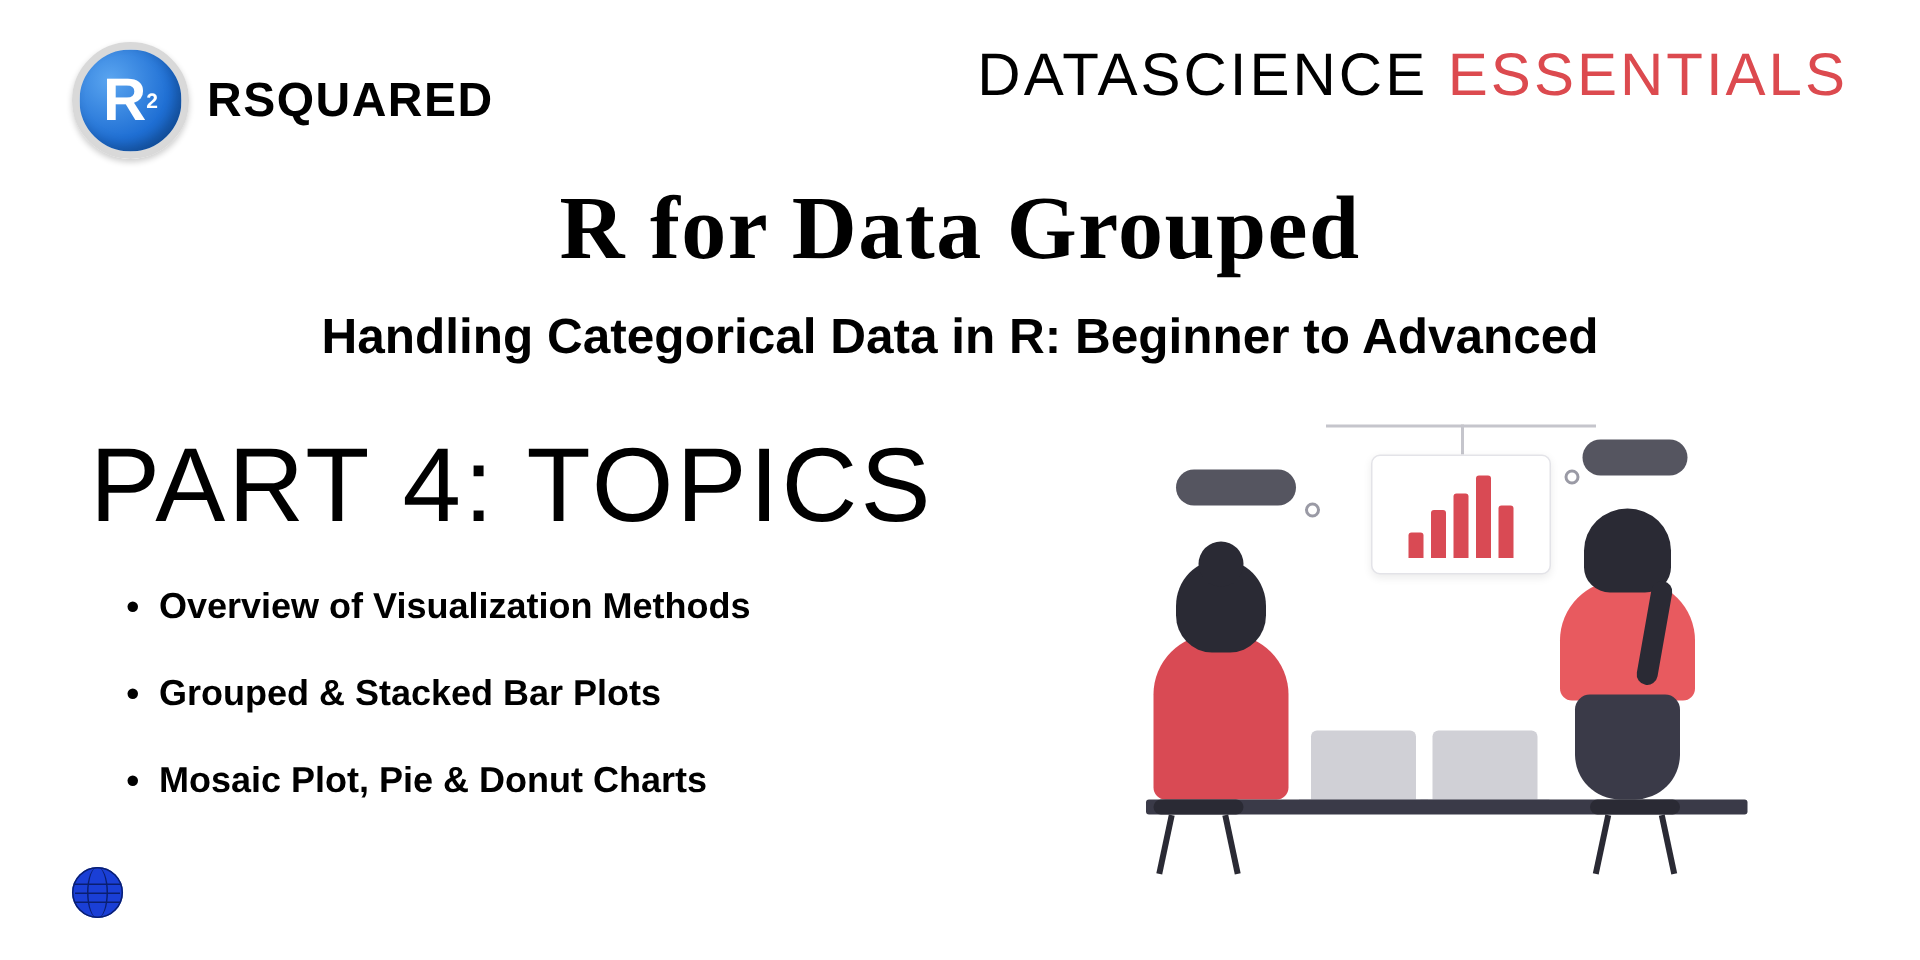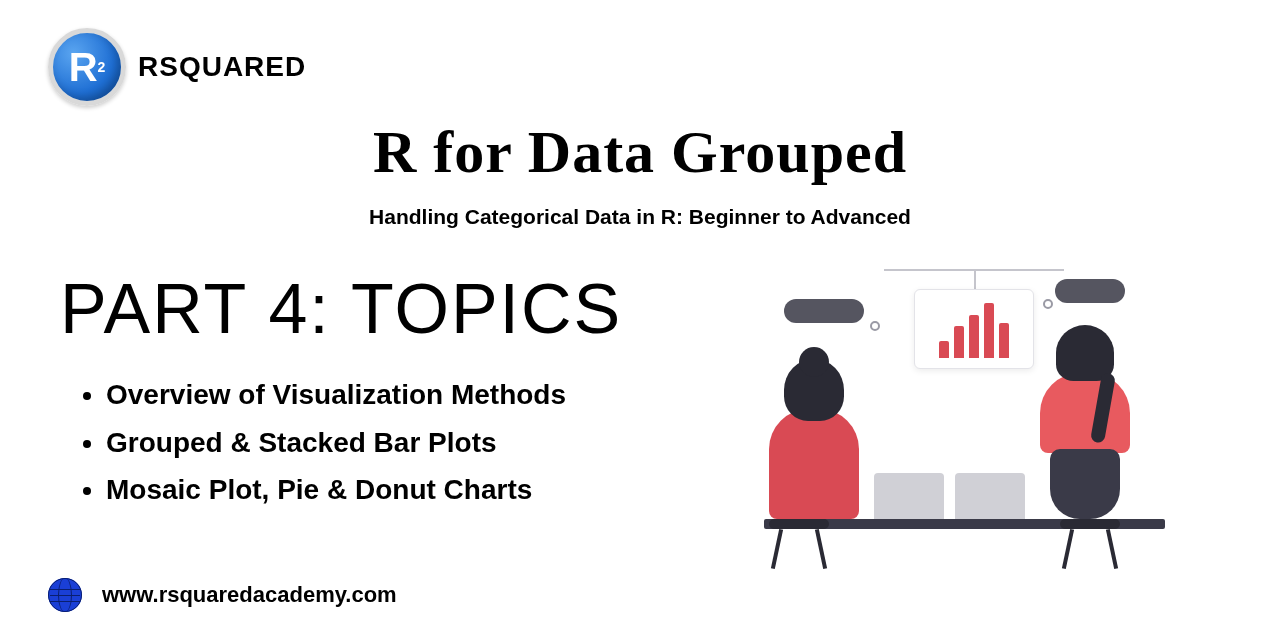--- a/index.html
+++ b/index.html
@@ -34,21 +34,21 @@
       color: #fff;
       font-weight: 900;
       font-size: 40px;
       position: relative;
       box-shadow: inset -4px -4px 8px rgba(0,0,0,.2), 0 2px 4px rgba(0,0,0,.2);
     }
     .logo-circle sup { font-size: 14px; vertical-align: super; }
     .logo-text {
       font-family: "Arial Black", Impact, sans-serif;
       font-weight: 900;
-      font-size: 28px;
+      font-size: 32px;
       line-height: 1.05;
       letter-spacing: 1px;
       text-transform: uppercase;
     }
     .tagline {
       font-family: "Arial Narrow", Arial, sans-serif;
       font-stretch: condensed;
       font-size: 40px;
       letter-spacing: 2px;
       text-transform: uppercase;
@@ -58,21 +58,21 @@
     .title {
       text-align: center;
       font-size: 60px;
       font-weight: 900;
       margin-top: 12px;
       font-family: "Comic Sans MS", "Marker Felt", cursive;
       letter-spacing: 1px;
     }
     .subtitle {
       text-align: center;
-      font-size: 21px;
+      font-size: 33px;
       font-weight: 700;
       margin-top: 18px;
     }
     .content {
       display: flex;
       padding: 40px 75px 0 60px;
       gap: 24px;
     }
     .left { flex: 1.15; }
     .part-heading {
@@ -81,23 +81,24 @@
       letter-spacing: 2px;
       text-transform: uppercase;
       font-weight: 400;
       margin-bottom: 22px;
     }
     .topics {
       list-style: disc;
       padding-left: 46px;
     }
     .topics li {
-      font-size: 28px;
+      font-size: 24px;
       font-weight: 700;
       line-height: 1.7;
+      margin-top: 17px;
     }
     .illustration {
       flex: 1;
       position: relative;
       height: 300px;
     }
     .footer {
       position: absolute;
       bottom: 28px;
       left: 48px;
@@ -227,20 +228,24 @@
 
 <div class="header">
   <div class="logo-block">
     <div class="logo-circle">
       <span>R</span>
         <sup>2</sup>
     </div>
     <div class="logo-text">
       <div>RSQUARED</div>
     </div>
+  </div>
+  <div class="tagline">
+    <span>DATASCIENCE</span>
+    <span class="accent">ESSENTIALS</span>
   </div>
 </div>
 
 <h1 class="title">R for Data Grouped</h1>
 <h2 class="subtitle">Handling Categorical Data in R: Beginner to Advanced</h2>
 
 <div class="content">
   <div class="left">
     <div class="part-heading">Part 4: Topics</div>
     <ul class="topics">
@@ -294,14 +299,13 @@
     </div>
   </div>
 </div>
 
 <div class="footer">
   <div class="globe">
     <div class="hline" style="top:33%;"></div>
     <div class="hline" style="top:50%;"></div>
     <div class="hline" style="top:67%;"></div>
   </div>
-  <div class="url">www.rsquaredacademy.com</div>
 </div>
 
 </body></html>

